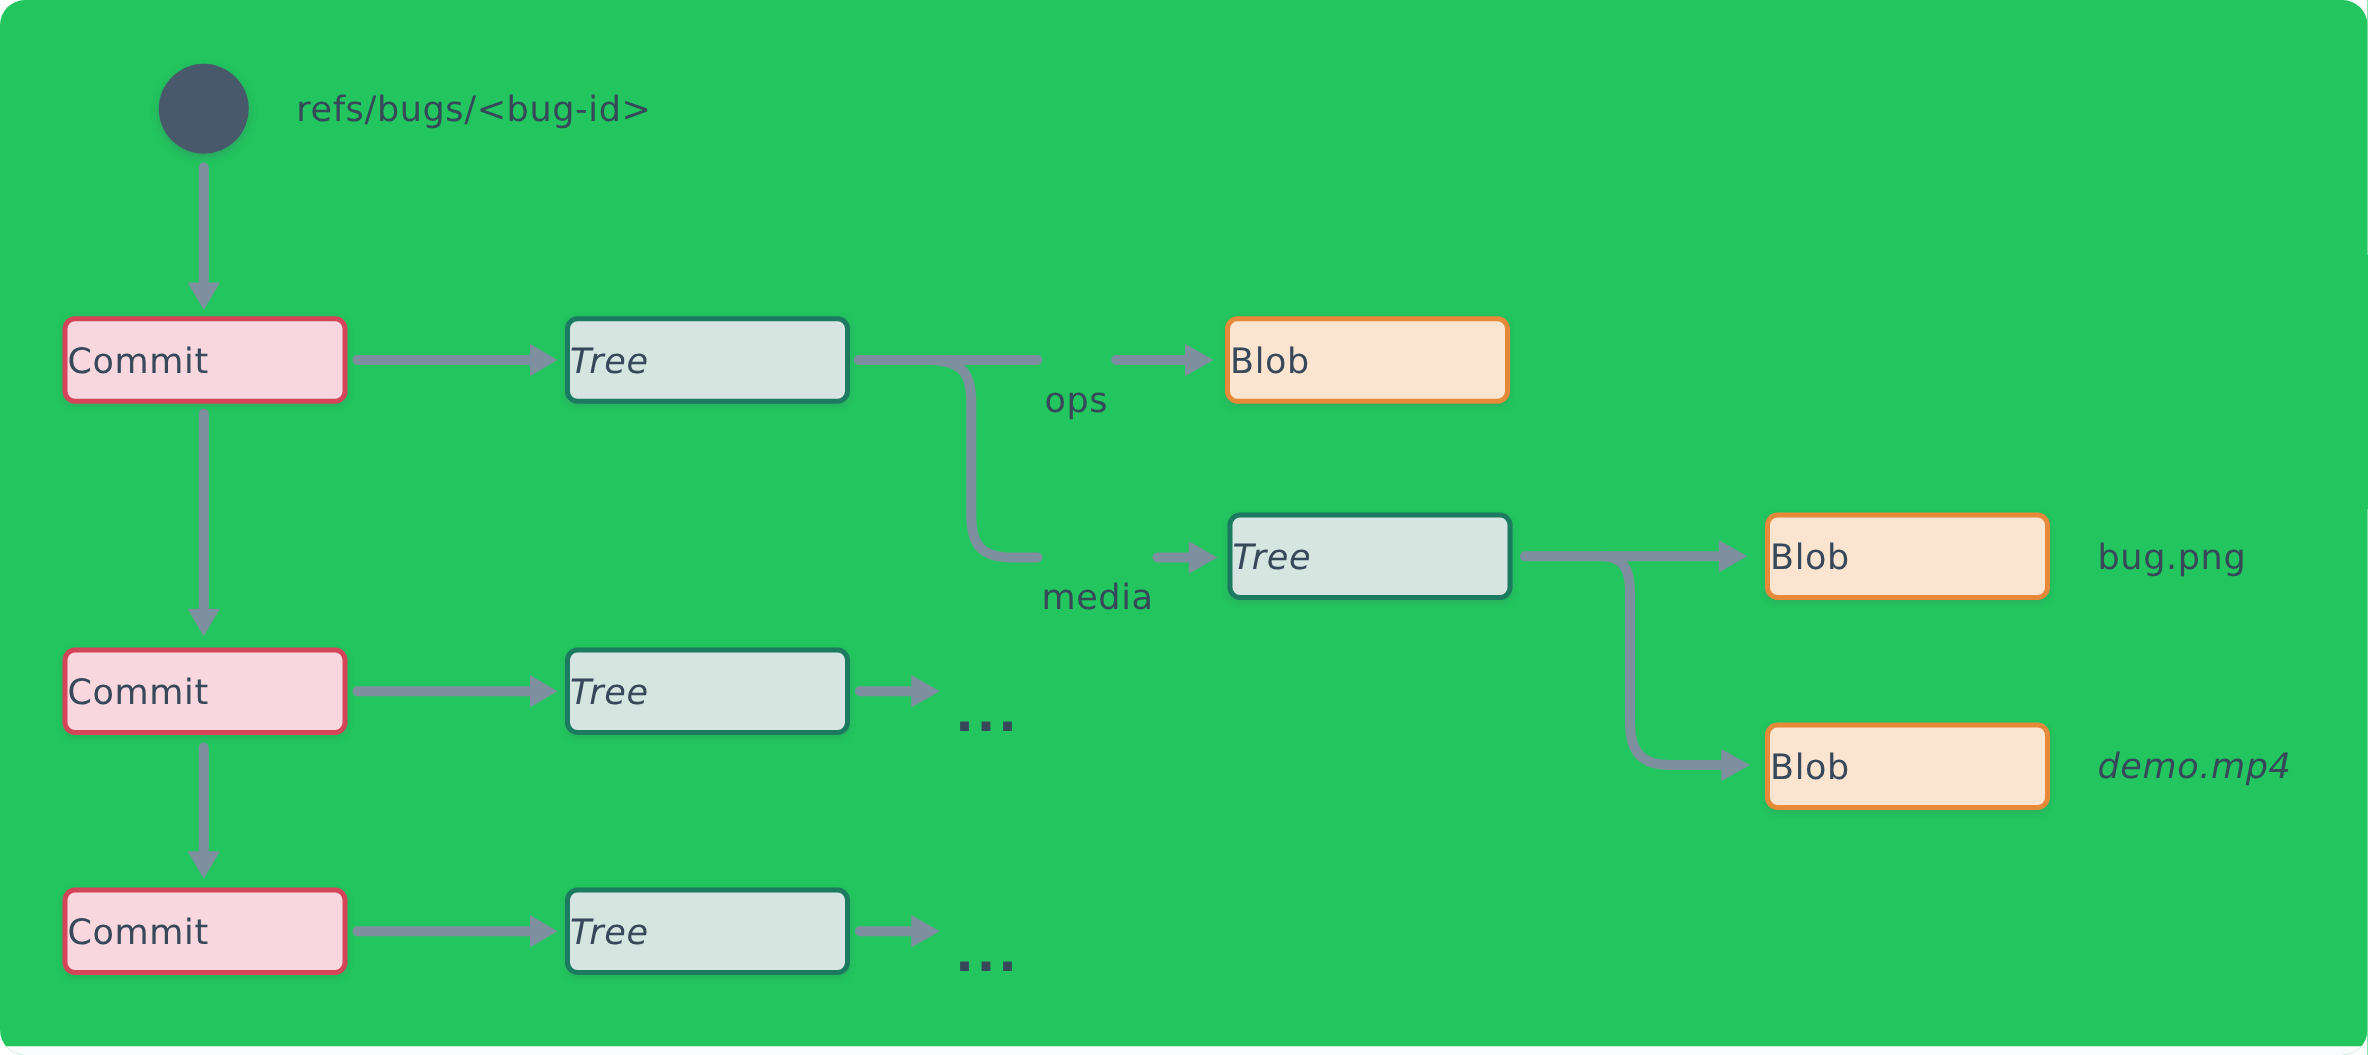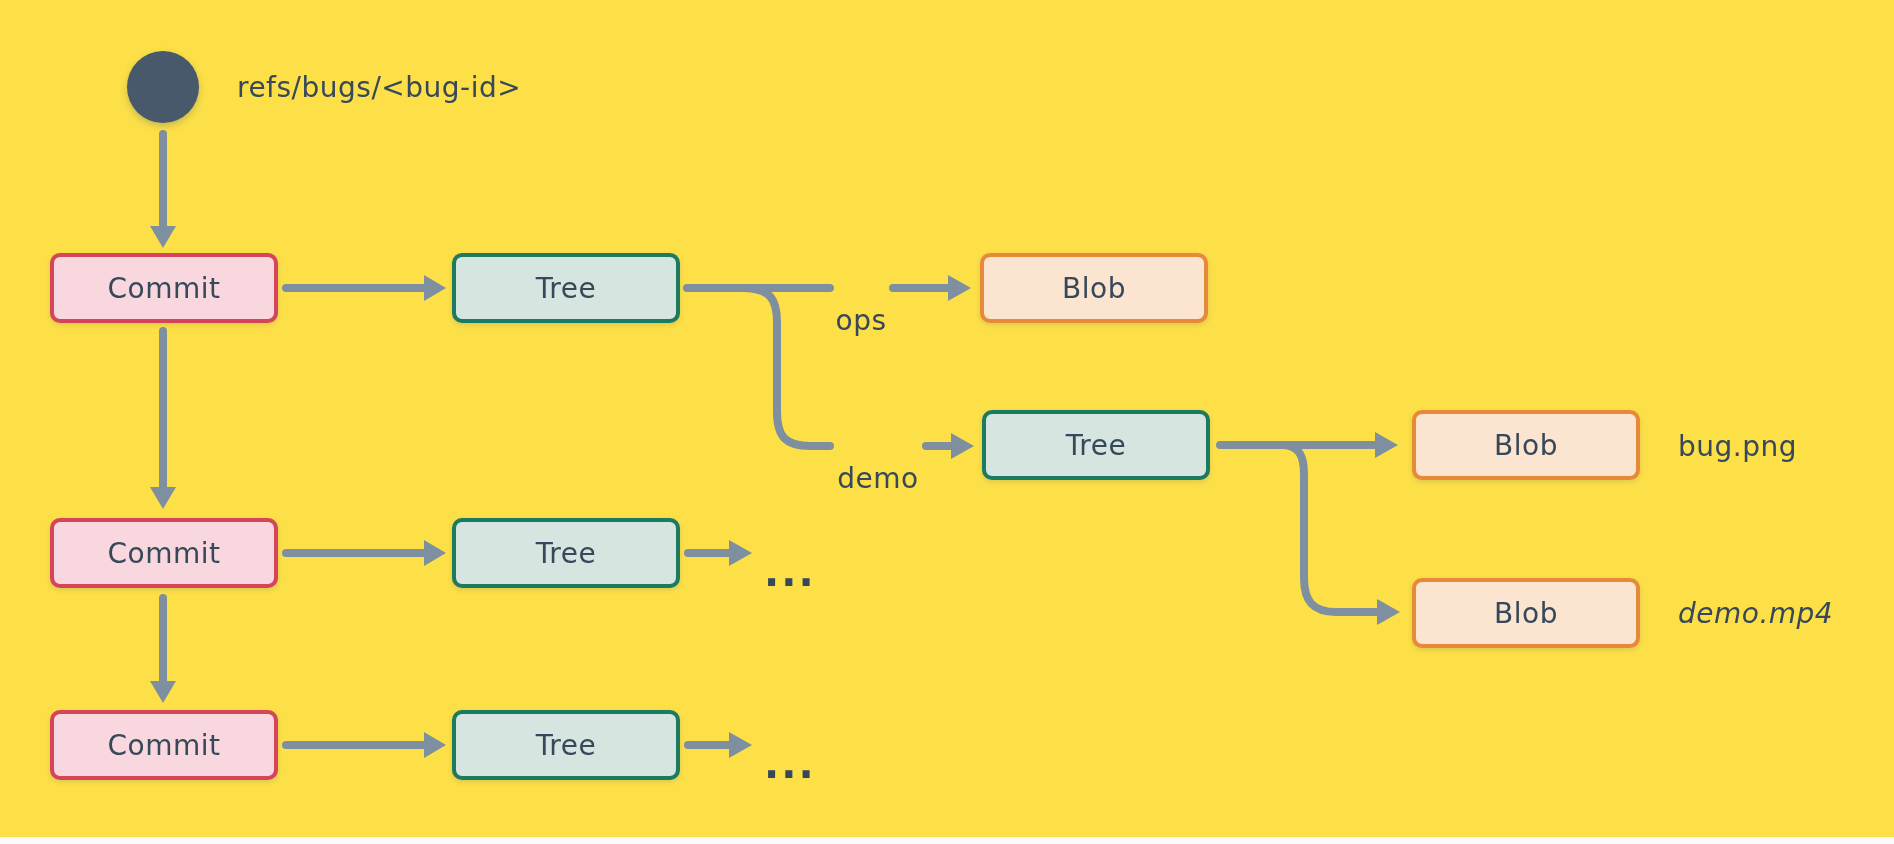--- a/index.html
+++ b/index.html
@@ -1,32 +1,32 @@
 <!DOCTYPE html>
 <html><head>
 <meta charset="utf-8">
 <style>
   html,body{margin:0;padding:0;}
   body{font-family:"DejaVu Sans","Liberation Sans",sans-serif;}
   .stage{
     position:relative;width:1894px;height:844px;
-    background:#fde047;overflow:hidden;
+    background:#22c55e;overflow:hidden;border-radius:20px;
   }
   .edges{position:absolute;left:0;top:0;width:1894px;height:844px;}
   .edges path{stroke:#7E8FA0;stroke-width:8;fill:none;stroke-linecap:round;}
   .edges polygon{fill:#7E8FA0;stroke:none;}
   .box{
     position:absolute;width:228px;height:70px;box-sizing:border-box;
     border:4px solid;border-radius:10px;
-    display:flex;align-items:center;justify-content:center;
+    display:flex;align-items:center;
     font-size:28px;letter-spacing:.5px;color:#36485A;
     box-shadow:0 2px 5px rgba(71,89,107,.18);
   }
   .commit{background:#F8D8DE;border-color:#D4455A;}
-  .tree{background:#D6E5E0;border-color:#1B7A60;}
+  .tree{background:#D6E5E0;border-color:#1B7A60;font-style:italic;}
   .blob{background:#FBE5D1;border-color:#E68938;}
   .ref-circle{
     position:absolute;left:127px;top:51px;width:72px;height:72px;
     border-radius:50%;background:#47596B;
     box-shadow:0 3px 7px rgba(71,89,107,.30);
   }
   .lbl{
     position:absolute;font-size:28px;letter-spacing:.5px;color:#36485A;
     white-space:nowrap;
   }
@@ -95,21 +95,21 @@
     <span>Commit</span>
   </div>
   <div class="box tree" style="left:452px;top:253px;">
     <span>Tree</span>
   </div>
   <div class="lbl center" style="left:861px;top:289px;">ops</div>
   <div class="box blob" style="left:980px;top:253px;">
     <span>Blob</span>
   </div>
 
-  <div class="lbl center" style="left:878px;top:447px;">demo</div>
+  <div class="lbl center" style="left:878px;top:447px;">media</div>
   <div class="box tree" style="left:982px;top:410px;">
     <span>Tree</span>
   </div>
   <div class="box blob" style="left:1412px;top:410px;">
     <span>Blob</span>
   </div>
   <div class="lbl vcenter" style="left:1678px;top:446px;">bug.png</div>
   <div class="box blob" style="left:1412px;top:578px;">
     <span>Blob</span>
   </div>

